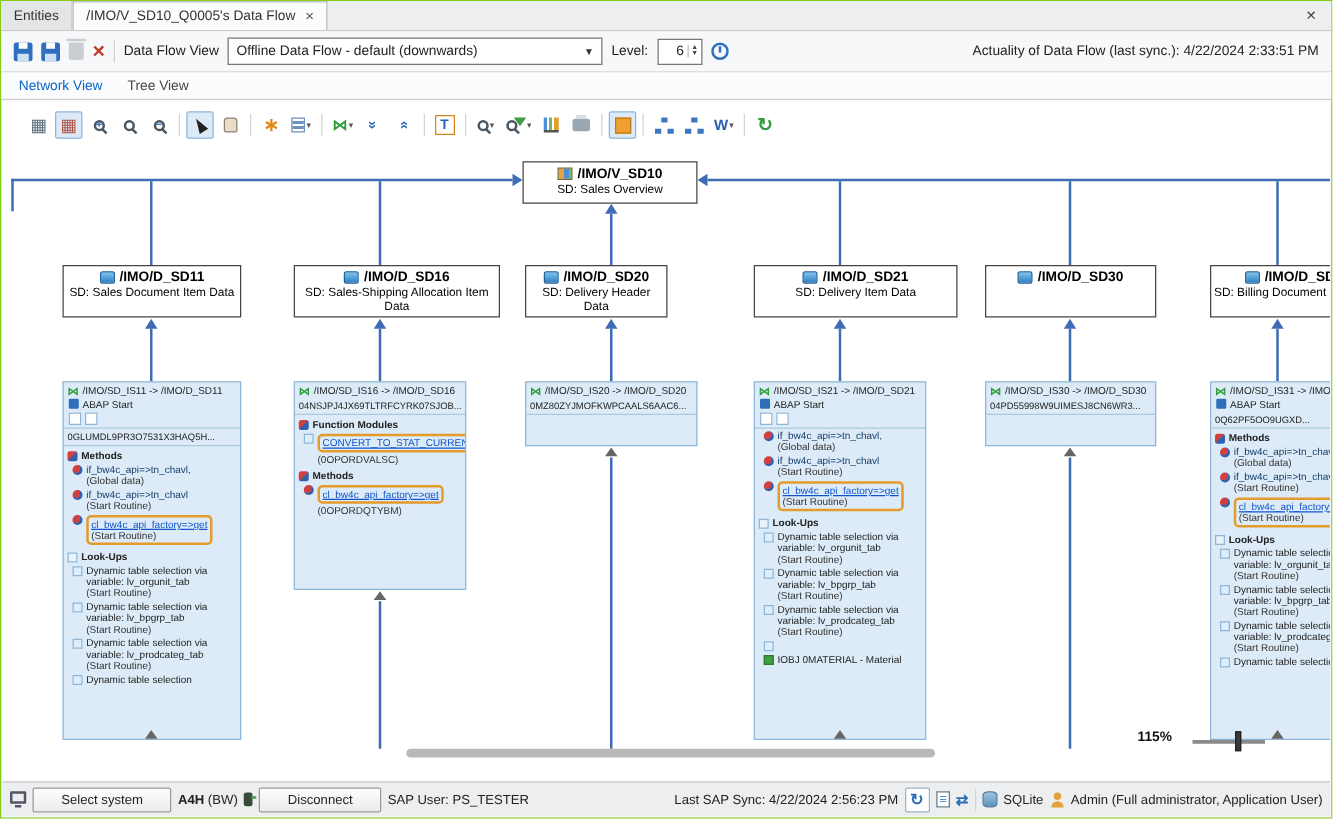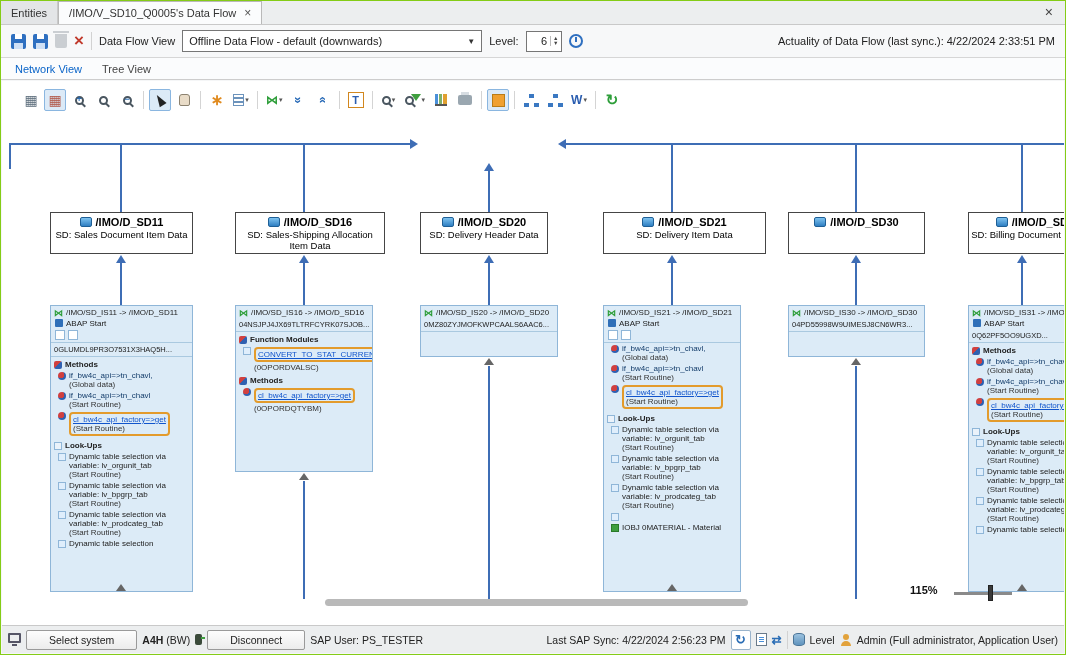--- a/index.html
+++ b/index.html
@@ -288,36 +288,43 @@
     <div class="ln" style="left:669px;top:182px;width:2px;height:42px"></div>
     <div class="arr-u" style="left:849px;top:174px"></div>
     <div class="ln" style="left:853px;top:182px;width:2px;height:42px"></div>
     <div class="arr-u" style="left:1015px;top:174px"></div>
     <div class="ln" style="left:1019px;top:182px;width:2px;height:42px"></div>
 
     <div class="ln" style="left:301px;top:400px;width:2px;height:118px"></div>
     <div class="ln" style="left:486px;top:285px;width:2px;height:233px"></div>
     <div class="ln" style="left:853px;top:285px;width:2px;height:233px"></div>
 
+    <div class="node" style="left:416px;top:48px;width:140px;height:34px">
+      <div class="nid">
+          <span class="hcpr"></span>
+          <span>/IMO/V_SD10</span>
+        </div>
+      <div class="ndesc">SD: Sales Overview</div>
+    </div>
 
     <div class="node" style="left:48px;top:131px;width:143px">
       <div class="nid">
           <span class="adso"></span>
           <span>/IMO/D_SD11</span>
         </div>
       <div class="ndesc">SD: Sales Document Item Data</div>
     </div>
-    <div class="node" style="left:233px;top:131px;width:150px">
+    <div class="node" style="left:233px;top:131px;width:165px">
       <div class="nid">
           <span class="adso"></span>
           <span>/IMO/D_SD16</span>
         </div>
       <div class="ndesc">SD: Sales-Shipping Allocation Item Data</div>
     </div>
-    <div class="node" style="left:418px;top:131px;width:128px">
+    <div class="node" style="left:418px;top:131px;width:114px">
       <div class="nid">
           <span class="adso"></span>
           <span>/IMO/D_SD20</span>
         </div>
       <div class="ndesc">SD: Delivery Header Data</div>
     </div>
     <div class="node" style="left:601px;top:131px;width:163px">
       <div class="nid">
           <span class="adso"></span>
           <span>/IMO/D_SD21</span>
@@ -610,18 +617,18 @@
     <span class="sbtn">Disconnect</span>
     <span>SAP User: PS_TESTER</span>
     <span style="margin-left:auto">Last SAP Sync: 4/22/2024 2:56:23 PM</span>
     <span class="sbox">
         <span class="syncg">↻</span>
       </span>
     <span class="docic"></span>
     <span class="swap">⇄</span>
     <span class="vsep"></span>
     <span class="dbic"></span>
-    <span>Level</span>
+    <span>SQLite</span>
     <span class="person"></span>
     <span>Admin (Full administrator, Application User)</span>
   </div>
 
 </div>
 
 </body></html>

